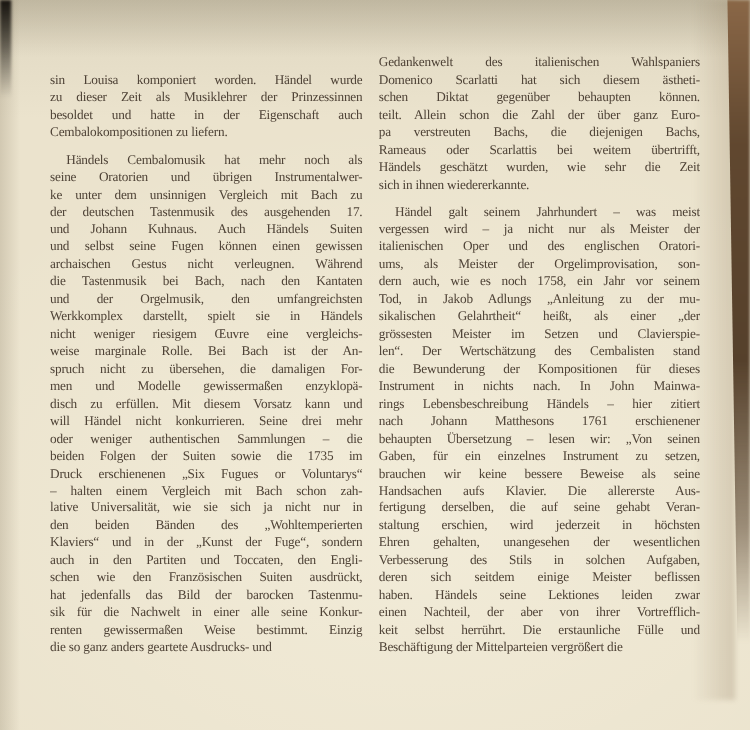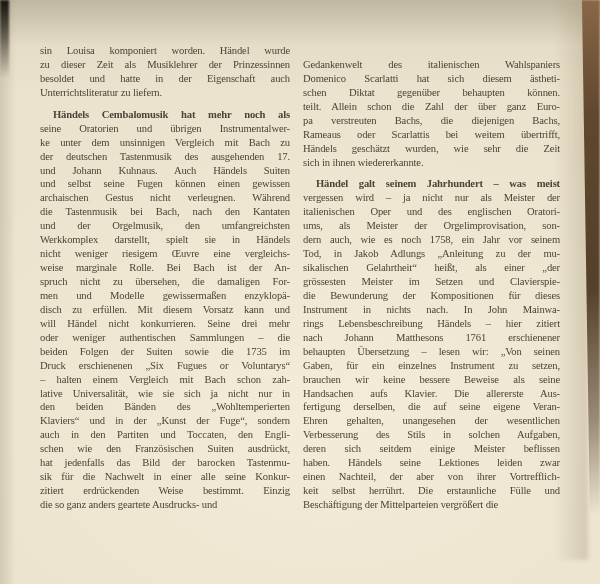--- a/index.html
+++ b/index.html
@@ -48,39 +48,39 @@
   .column.right{width:257px;}
   .paragraph{margin:0;}
   .paragraph + .paragraph{margin-top:8px;}
   .line{
     height:13.95px;line-height:13.95px;
     font-size:10.6px;letter-spacing:-0.15px;
     text-align:justify;text-align-last:justify;
     overflow:hidden;white-space:normal;
   }
   .line.last{text-align-last:left;}
-  .paragraph.indent .line:first-child{text-indent:13px;font-weight:bold;}
+  .paragraph.indent .line:first-child{text-indent:13px;}
 </style>
 </head>
 <body>
 
 <div class="page">
   <div class="top-shade"></div>
   <div class="edge-left-shadow"></div>
   <div class="corner-top-left"></div>
   <div class="edge-right-shadow"></div>
   <div class="edge-right"></div>
 
   <div class="text-area">
     <div class="column left">
         <div class="paragraph">
           <div class="line">sin Louisa komponiert worden. Händel wurde</div>
           <div class="line">zu dieser Zeit als Musiklehrer der Prinzessinnen</div>
           <div class="line">besoldet und hatte in der Eigenschaft auch</div>
-          <div class="line last">Unterrichtsliteratur zu liefern.</div>
+          <div class="line last">Cembalokompositionen zu liefern.</div>
         </div>
         <div class="paragraph indent">
           <div class="line">Händels Cembalomusik hat mehr noch als</div>
           <div class="line">seine Oratorien und übrigen Instrumentalwer-</div>
           <div class="line">ke unter dem unsinnigen Vergleich mit Bach zu</div>
           <div class="line">der deutschen Tastenmusik des ausgehenden 17.</div>
           <div class="line">und Johann Kuhnaus. Auch Händels Suiten</div>
           <div class="line">und selbst seine Fugen können einen gewissen</div>
           <div class="line">archaischen Gestus nicht verleugnen. Während</div>
           <div class="line">die Tastenmusik bei Bach, nach den Kantaten</div>
@@ -96,21 +96,21 @@
           <div class="line">beiden Folgen der Suiten sowie die 1735 im</div>
           <div class="line">Druck erschienenen „Six Fugues or Voluntarys“</div>
           <div class="line">– halten einem Vergleich mit Bach schon zah-</div>
           <div class="line">lative Universalität, wie sie sich ja nicht nur in</div>
           <div class="line">den beiden Bänden des „Wohltemperierten</div>
           <div class="line">Klaviers“ und in der „Kunst der Fuge“, sondern</div>
           <div class="line">auch in den Partiten und Toccaten, den Engli-</div>
           <div class="line">schen wie den Französischen Suiten ausdrückt,</div>
           <div class="line">hat jedenfalls das Bild der barocken Tastenmu-</div>
           <div class="line">sik für die Nachwelt in einer alle seine Konkur-</div>
-          <div class="line">zitiert erdrückenden Weise bestimmt. Einzig</div>
+          <div class="line">renten gewissermaßen Weise bestimmt. Einzig</div>
           <div class="line last">die so ganz anders geartete Ausdrucks- und</div>
         </div>
       </div>
     <div class="column right">
         <div class="paragraph">
           <div class="line">Gedankenwelt des italienischen Wahlspaniers</div>
           <div class="line">Domenico Scarlatti hat sich diesem ästheti-</div>
           <div class="line">schen Diktat gegenüber behaupten können.</div>
           <div class="line">teilt. Allein schon die Zahl der über ganz Euro-</div>
           <div class="line">pa verstreuten Bachs, die diejenigen Bachs,</div>
@@ -120,29 +120,31 @@
         </div>
         <div class="paragraph indent">
           <div class="line">Händel galt seinem Jahrhundert – was meist</div>
           <div class="line">vergessen wird – ja nicht nur als Meister der</div>
           <div class="line">italienischen Oper und des englischen Oratori-</div>
           <div class="line">ums, als Meister der Orgelimprovisation, son-</div>
           <div class="line">dern auch, wie es noch 1758, ein Jahr vor seinem</div>
           <div class="line">Tod, in Jakob Adlungs „Anleitung zu der mu-</div>
           <div class="line">sikalischen Gelahrtheit“ heißt, als einer „der</div>
           <div class="line">grössesten Meister im Setzen und Clavierspie-</div>
+          <div class="line">len“. Der Wertschätzung des Cembalisten stand</div>
           <div class="line">die Bewunderung der Kompositionen für dieses</div>
           <div class="line">Instrument in nichts nach. In John Mainwa-</div>
           <div class="line">rings Lebensbeschreibung Händels – hier zitiert</div>
           <div class="line">nach Johann Matthesons 1761 erschienener</div>
           <div class="line">behaupten Übersetzung – lesen wir: „Von seinen</div>
           <div class="line">Gaben, für ein einzelnes Instrument zu setzen,</div>
           <div class="line">brauchen wir keine bessere Beweise als seine</div>
           <div class="line">Handsachen aufs Klavier. Die allererste Aus-</div>
-          <div class="line">fertigung derselben, die auf seine eigene Veran-</div>
+          <div class="line">fertigung derselben, die auf seine gehabt Veran-</div>
+          <div class="line">staltung erschien, wird jederzeit in höchsten</div>
           <div class="line">Ehren gehalten, unangesehen der wesentlichen</div>
           <div class="line">Verbesserung des Stils in solchen Aufgaben,</div>
           <div class="line">deren sich seitdem einige Meister beflissen</div>
           <div class="line">haben. Händels seine Lektiones leiden zwar</div>
           <div class="line">einen Nachteil, der aber von ihrer Vortrefflich-</div>
           <div class="line">keit selbst herrührt. Die erstaunliche Fülle und</div>
           <div class="line last">Beschäftigung der Mittelparteien vergrößert die</div>
         </div>
       </div>
   </div>

